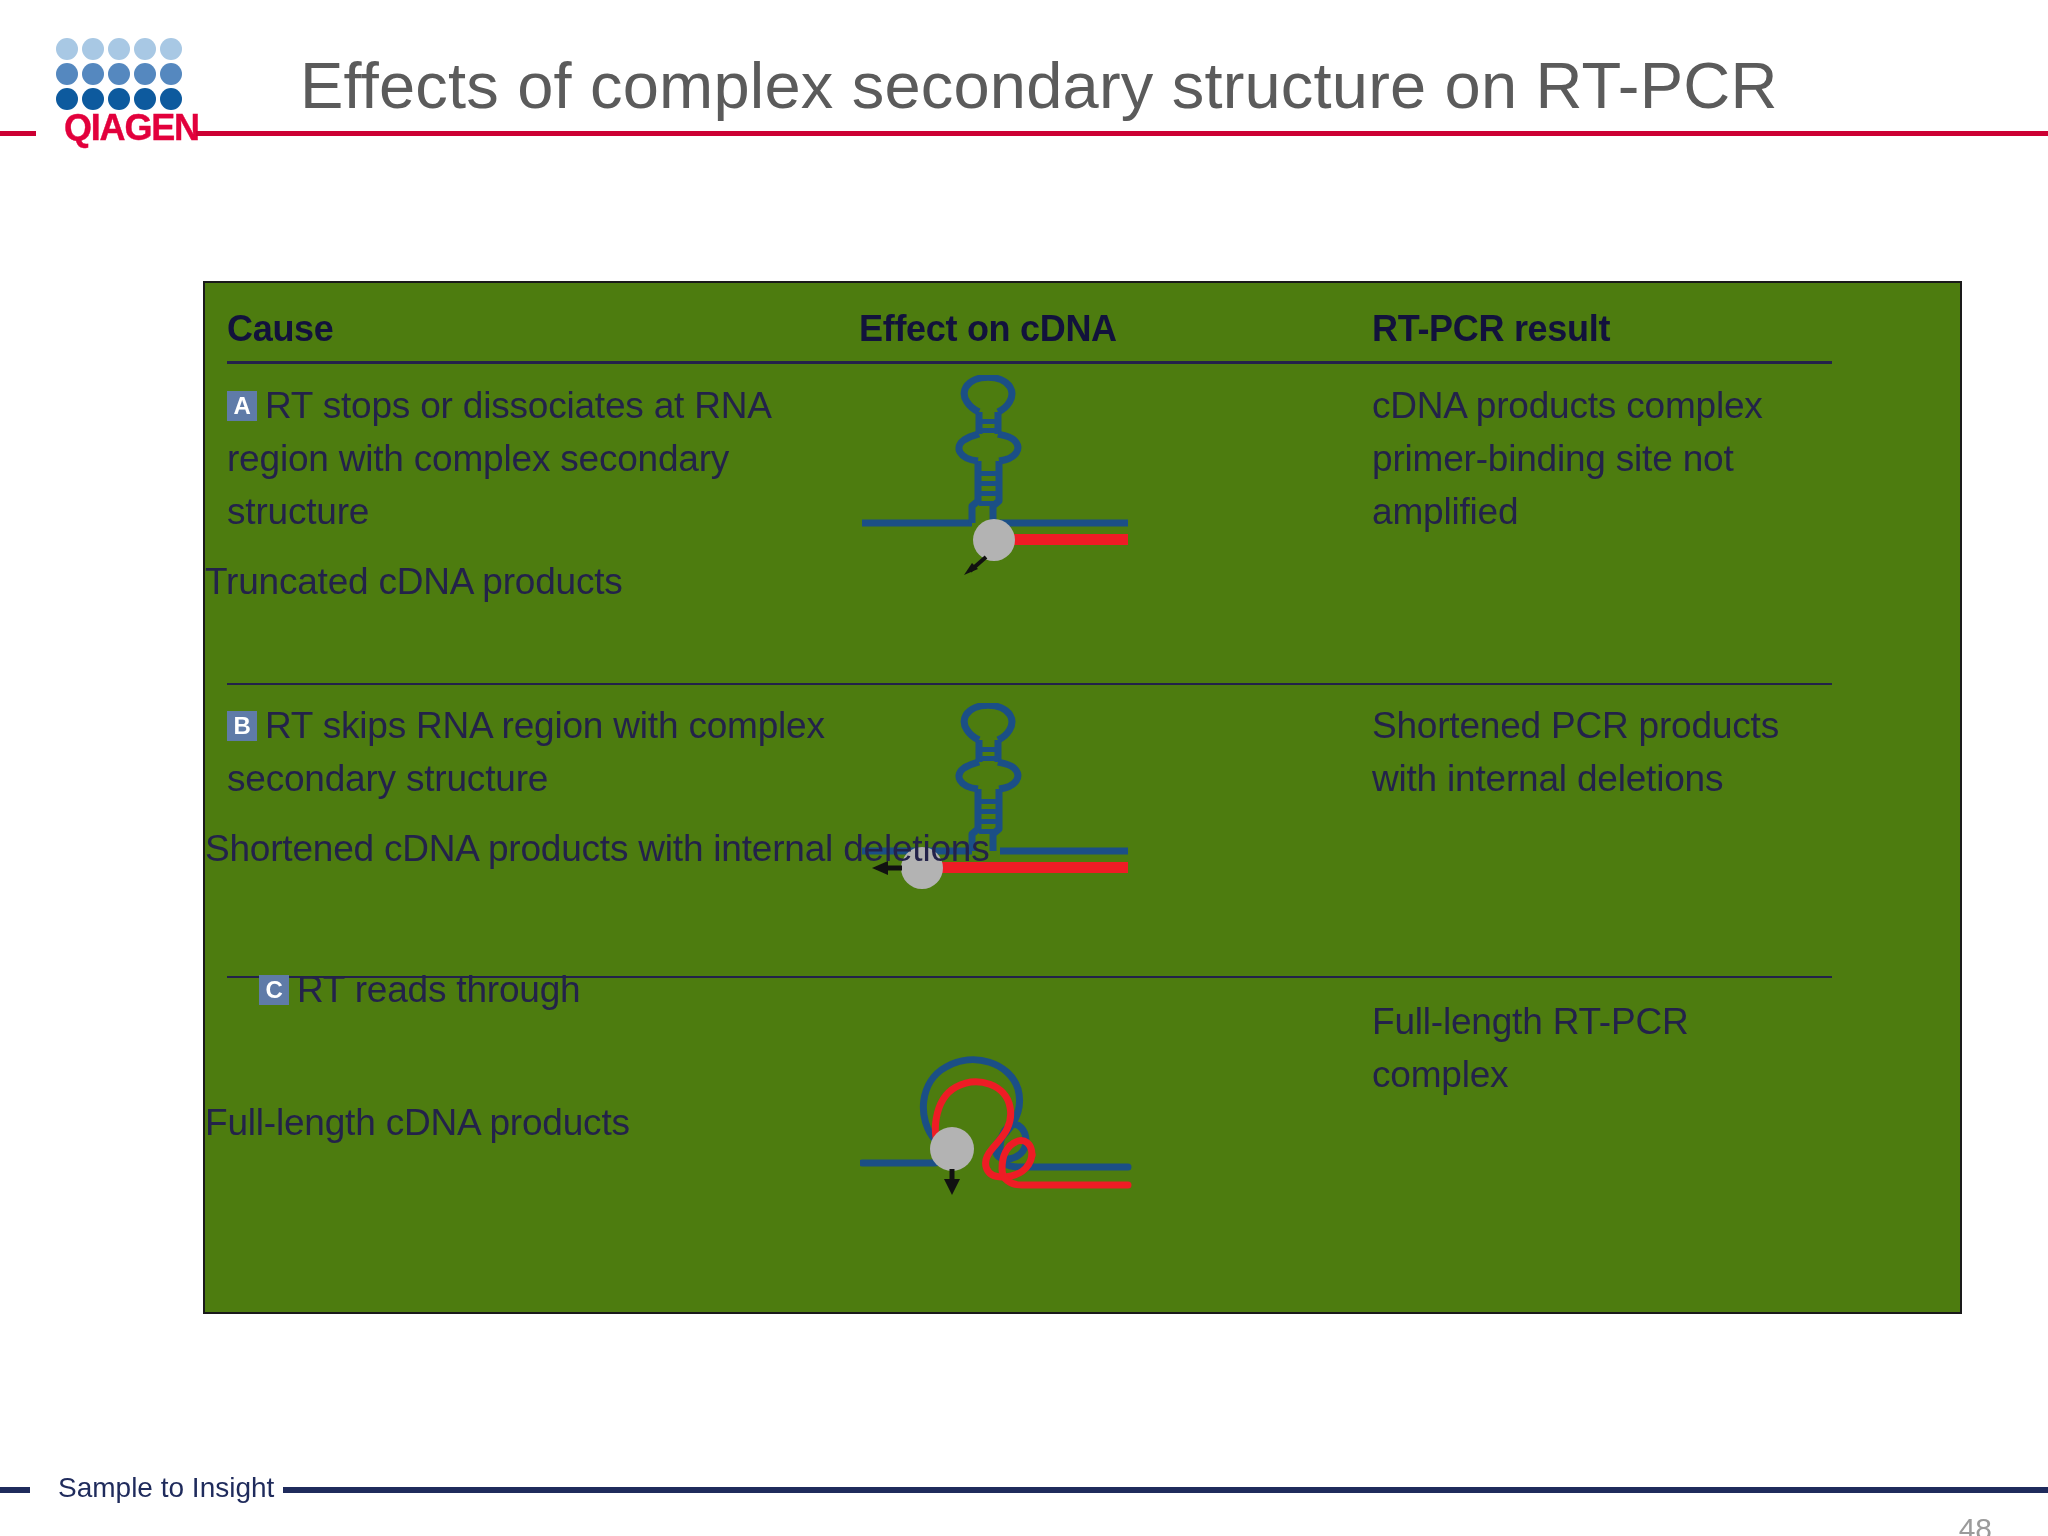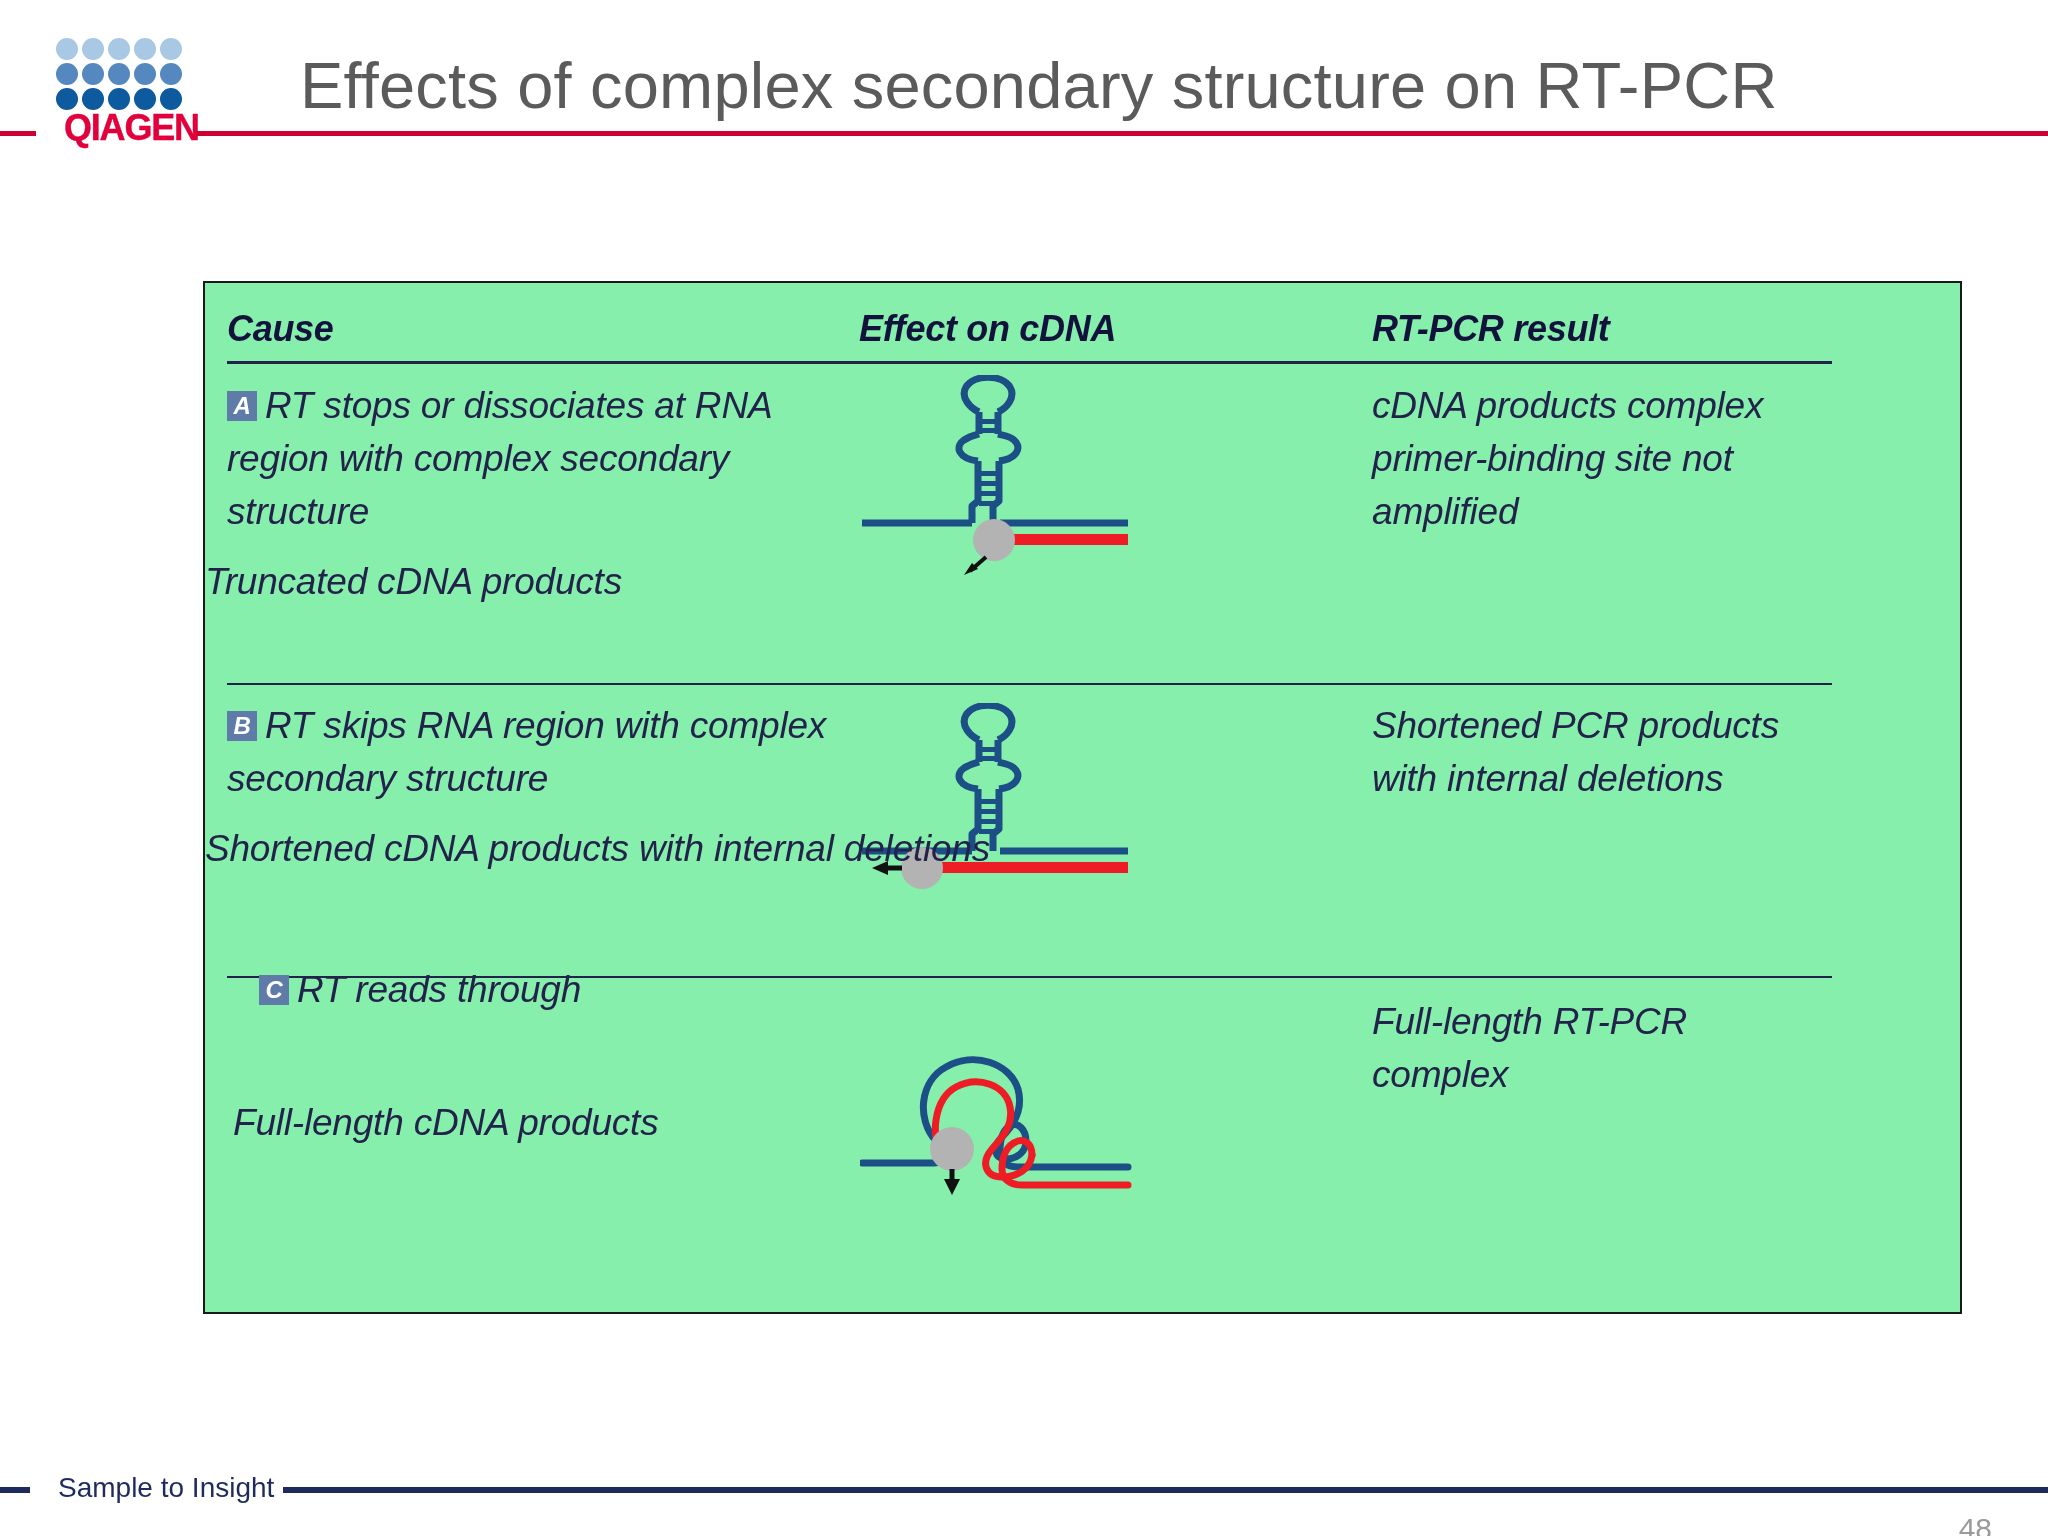--- a/index.html
+++ b/index.html
@@ -94,22 +94,21 @@
 
   
   #panel {
     position: absolute;
     left: 203px;
     top: 281px;
     width: 1759px;
     height: 1033px;
     border: 2px solid #1a1a1a;
     box-sizing: border-box;
-    background: #86efac;
-    font-style: italic;
+    background: #4d7c0f;
   }
 
   
   #hdr-cause {
     position: absolute;
     left: 22px;
     top: 25px;
     font-size: 36px;
     font-weight: bold;
     color: #12123c;
@@ -192,21 +191,21 @@
   
   #row-a-cause  { top: 96px; }
   #row-a-result { top: 96px; }
   #row-b-cause  { top: 416px; }
   #row-b-result { top: 416px; }
   #row-c-cause  { top: 680px; padding-left: 32px; }
   #row-c-result { top: 712px; }
 
   #cap-a { top: 278px; }
   #cap-b { top: 545px; }
-  #cap-c { top: 819px; padding-left: 28px; }
+  #cap-c { top: 819px; }
 
   .diagram {
     position: absolute;
   }
   #diag-a { left: 655px; top: 92px; }
   #diag-b { left: 655px; top: 420px; }
   #diag-c { left: 655px; top: 762px; }
 
   
   #footer-rule-left {

